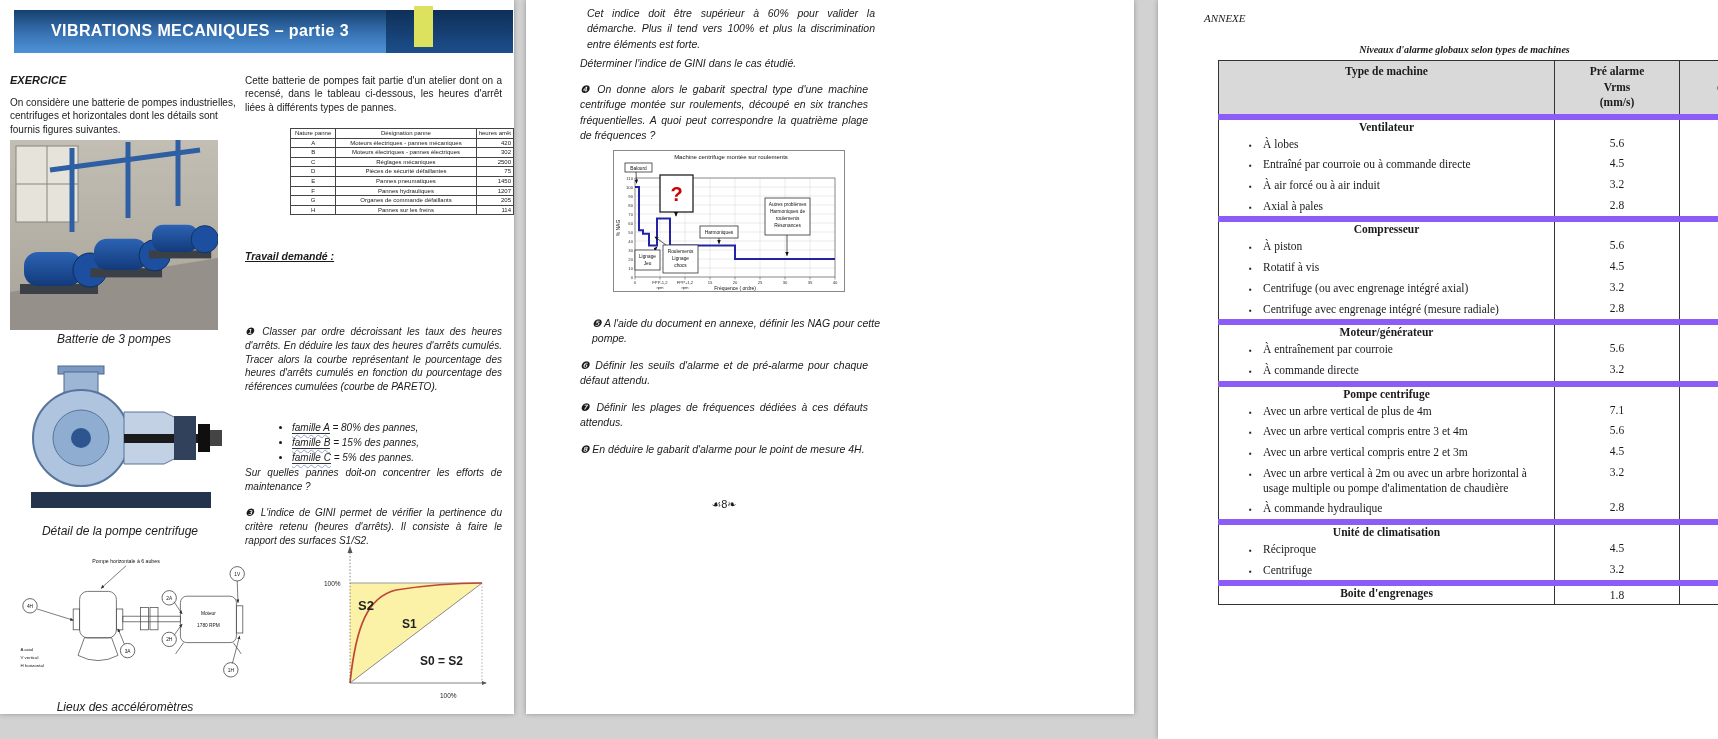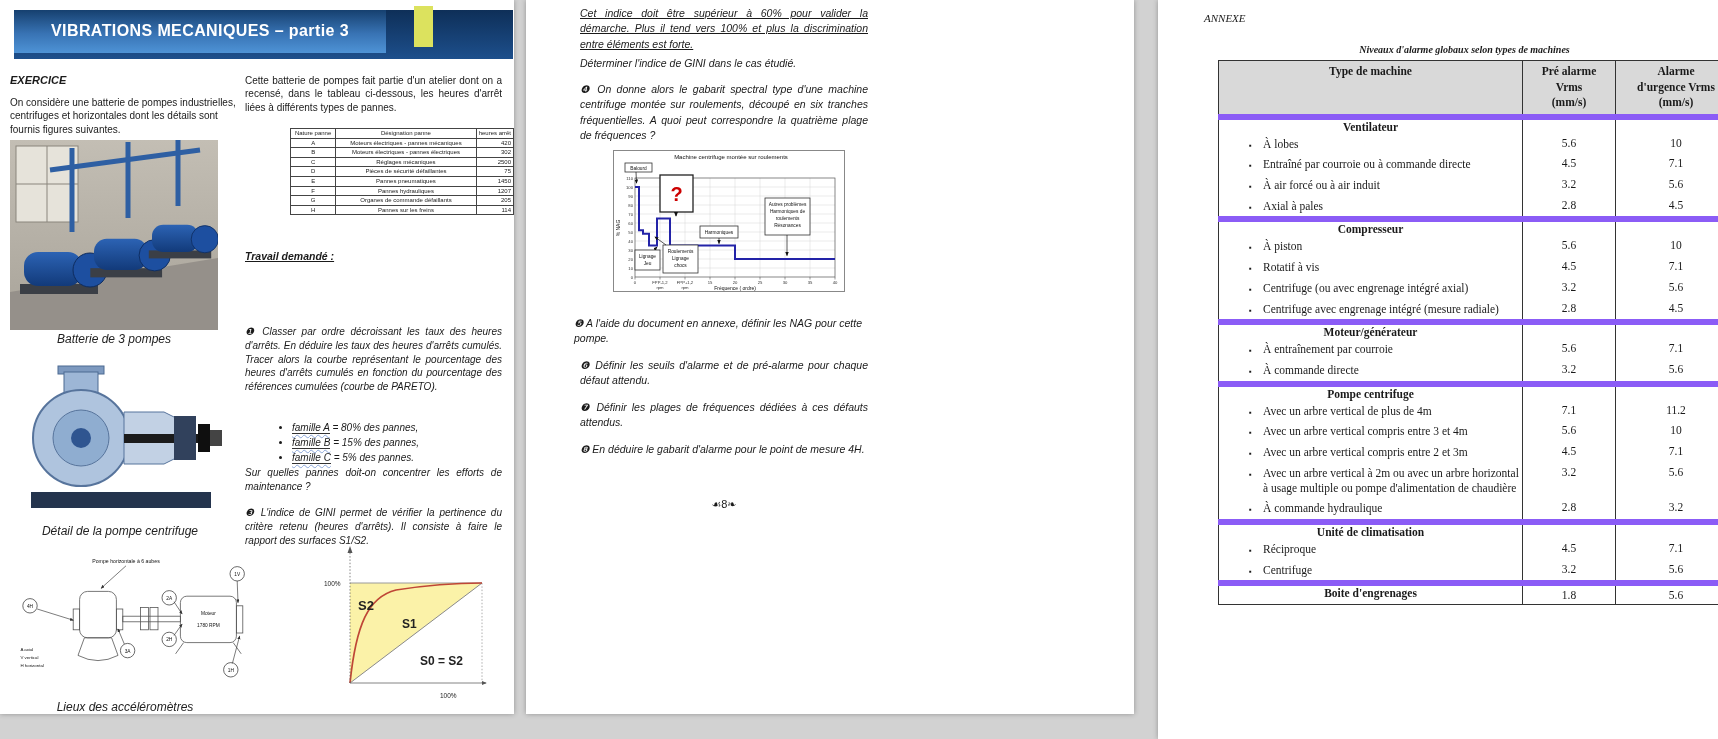--- a/index.html
+++ b/index.html
@@ -8,21 +8,21 @@
   .pg{position:absolute;top:0;background:#ffffff;box-shadow:0 0 5px rgba(0,0,0,.30);}
   #page1{left:0;width:514px;height:714px;}
   #page2{left:526px;width:608px;height:714px;}
   #page3{left:1158px;width:560px;height:739px;}
   .abs{position:absolute;}
   .it{font-style:italic;}
   .just{text-align:justify;}
   .cap{font-style:italic;font-size:12px;text-align:center;color:#222;}
 
   
-  #banner{left:14px;top:10px;width:499px;height:49px;background:linear-gradient(180deg,#0e2f58,#1d4f8c);}
+  #banner{left:14px;top:10px;width:499px;height:43px;background:linear-gradient(180deg,#0e2f58,#1d4f8c);}
   #banner-light{position:absolute;left:0;top:0;width:372px;height:43px;
     background:linear-gradient(180deg,#16406f 0%,#3873b4 55%,#4e93d6 100%);}
   #banner-title{position:absolute;left:0;top:12px;width:372px;text-align:center;color:#fff;
     font-size:16px;font-weight:600;letter-spacing:.4px;}
   #banner-yellow{position:absolute;left:400px;top:-4px;width:19px;height:41px;background:#dce25e;}
   #banner-td{position:absolute;right:12px;top:31px;color:#fff;font-size:17px;font-weight:600;margin-top:47px;}
 
   .h-ex{font-size:11px;font-weight:bold;}
   .body10{font-size:10px;line-height:1.34;}
   .body10i{font-size:10px;line-height:1.38;font-style:italic;}
@@ -43,21 +43,21 @@
   .p2t{font-size:10.5px;line-height:1.46;font-style:italic;text-align:justify;}
   #ornament{text-align:center;font-size:11px;}
 
   
   #page3{font-family:"Liberation Serif",serif;}
   .annexe-lbl{font-size:11px;font-style:italic;}
   #annexe-cap{font-size:10px;font-style:italic;text-align:center;}
   #annexe{border-collapse:collapse;border:1.5px solid #333;font-size:11.5px;table-layout:fixed;width:493px;}
   #annexe th,#annexe td{border-left:1px solid #333;border-right:1px solid #333;vertical-align:top;}
   #annexe thead th{border-bottom:1px solid #333;background:#d9d9d9;font-weight:bold;
-    text-align:center;white-space:pre-line;padding:3px 4px;line-height:1.35;font-size:11.5px;}
+    text-align:center;white-space:pre-line;padding:3px 20px;line-height:1.35;font-size:11.5px;}
   #annexe .w1{width:295px;} #annexe .w2{width:84px;} #annexe .w3{width:112px;}
   #annexe tr.sec td{border-top:6px solid #8b5cf6;}
   #annexe td.sec-title{font-weight:bold;text-align:center;padding:1px 2px;}
   #annexe td.lbl{padding:3px 2px 3px 44px;text-indent:-14px;line-height:1.28;}
   #annexe td.val{text-align:center;padding:3px 2px;}
   .blt{font-size:8px;display:inline-block;width:14px;text-indent:0;}
 
   svg text{font-family:"Liberation Sans",sans-serif;}
   .tick{font-size:4.2px;fill:#333;}
   .xtick{font-size:4.2px;fill:#333;text-anchor:middle;}
@@ -272,21 +272,21 @@
       </defs>
     <text x="8" y="45.5" font-size="6.5" fill="#222">100%</text>
     <text x="42" y="70" font-size="13" class="gini-big">S2</text>
     <text x="86" y="88" font-size="12" class="gini-big">S1</text>
     <text x="104" y="125" font-size="12" class="gini-big">S0 = S2</text>
     <text x="124" y="158" font-size="6.5" fill="#222">100%</text>
   </svg>
 </div>
 
 <div id="page2" class="pg">
-  <div class="abs p2t" style="left:54px;top:6px;width:288px;text-decoration:underline;">Cet indice doit être supérieur à 60% pour valider la démarche. Plus il tend vers 100% et plus la discrimination entre éléments est forte.</div>
+  <div class="abs p2t" style="left:61px;top:6px;width:288px;">Cet indice doit être supérieur à 60% pour valider la démarche. Plus il tend vers 100% et plus la discrimination entre éléments est forte.</div>
   <div class="abs p2t" style="left:54px;top:56px;width:288px;">Déterminer l'indice de GINI dans le cas étudié.</div>
   <div class="abs p2t" style="left:54px;top:82px;width:288px;">❹ On donne alors le gabarit spectral type d'une machine centrifuge montée sur roulements, découpé en six tranches fréquentielles.  A quoi peut correspondre la quatrième plage de fréquences ?</div>
 
   <svg class="abs" style="left:87px;top:150px;" width="232" height="142" viewBox="0 0 232 142">
     <rect x="0.5" y="0.5" width="231" height="141" fill="#fff" stroke="#888"></rect>
     <text x="118" y="9" font-size="6" text-anchor="middle" fill="#111">Machine centrifuge montée sur roulements</text>
     <g id="grid" stroke="#c9c9c9" stroke-width="0.4">
         <line x1="22" x2="222" y1="118" y2="118"></line>
         <line x1="22" x2="222" y1="109" y2="109"></line>
         <line x1="22" x2="222" y1="100" y2="100"></line>
@@ -376,21 +376,21 @@
 
       <rect x="152" y="48" width="45" height="37" fill="#fff" stroke="#333" stroke-width="0.8"></rect>
       <text x="174.5" y="56" class="boxt">Autres problèmes</text>
       <text x="174.5" y="63" class="boxt">Harmoniques de</text>
       <text x="174.5" y="70" class="boxt">roulements</text>
       <text x="174.5" y="77" class="boxt">Résonances</text>
       <line x1="174" y1="85" x2="174" y2="105.5" stroke="#111" stroke-width="0.7" marker-end="url(#arr3)"></line>
     </g>
   </svg>
 
-  <div class="abs p2t" style="left:48px;top:316px;width:288px;">❺ A l'aide du document en annexe, définir les NAG pour cette pompe.</div>
+  <div class="abs p2t" style="left:66px;top:316px;width:288px;">❺ A l'aide du document en annexe, définir les NAG pour cette pompe.</div>
   <div class="abs p2t" style="left:54px;top:358px;width:288px;">❻ Définir les seuils d'alarme et de pré-alarme pour chaque défaut attendu.</div>
   <div class="abs p2t" style="left:54px;top:400px;width:288px;">❼ Définir les plages de fréquences dédiées à ces défauts attendus.</div>
   <div class="abs p2t" style="left:54px;top:442px;width:288px;">❽ En déduire le gabarit d'alarme pour le point de mesure 4H.</div>
   <div id="ornament" class="abs" style="left:54px;top:498px;width:288px;">☙8❧</div>
 </div>
 
 <div id="page3" class="pg">
   <div class="abs annexe-lbl" style="left:46px;top:12px;">ANNEXE</div>
   <div class="abs" id="annexe-cap" style="left:60px;top:44px;width:493px;font-weight:bold;">Niveaux d'alarme globaux selon types de machines</div>
   <table id="annexe" class="abs" style="left:60px;top:60px;">

